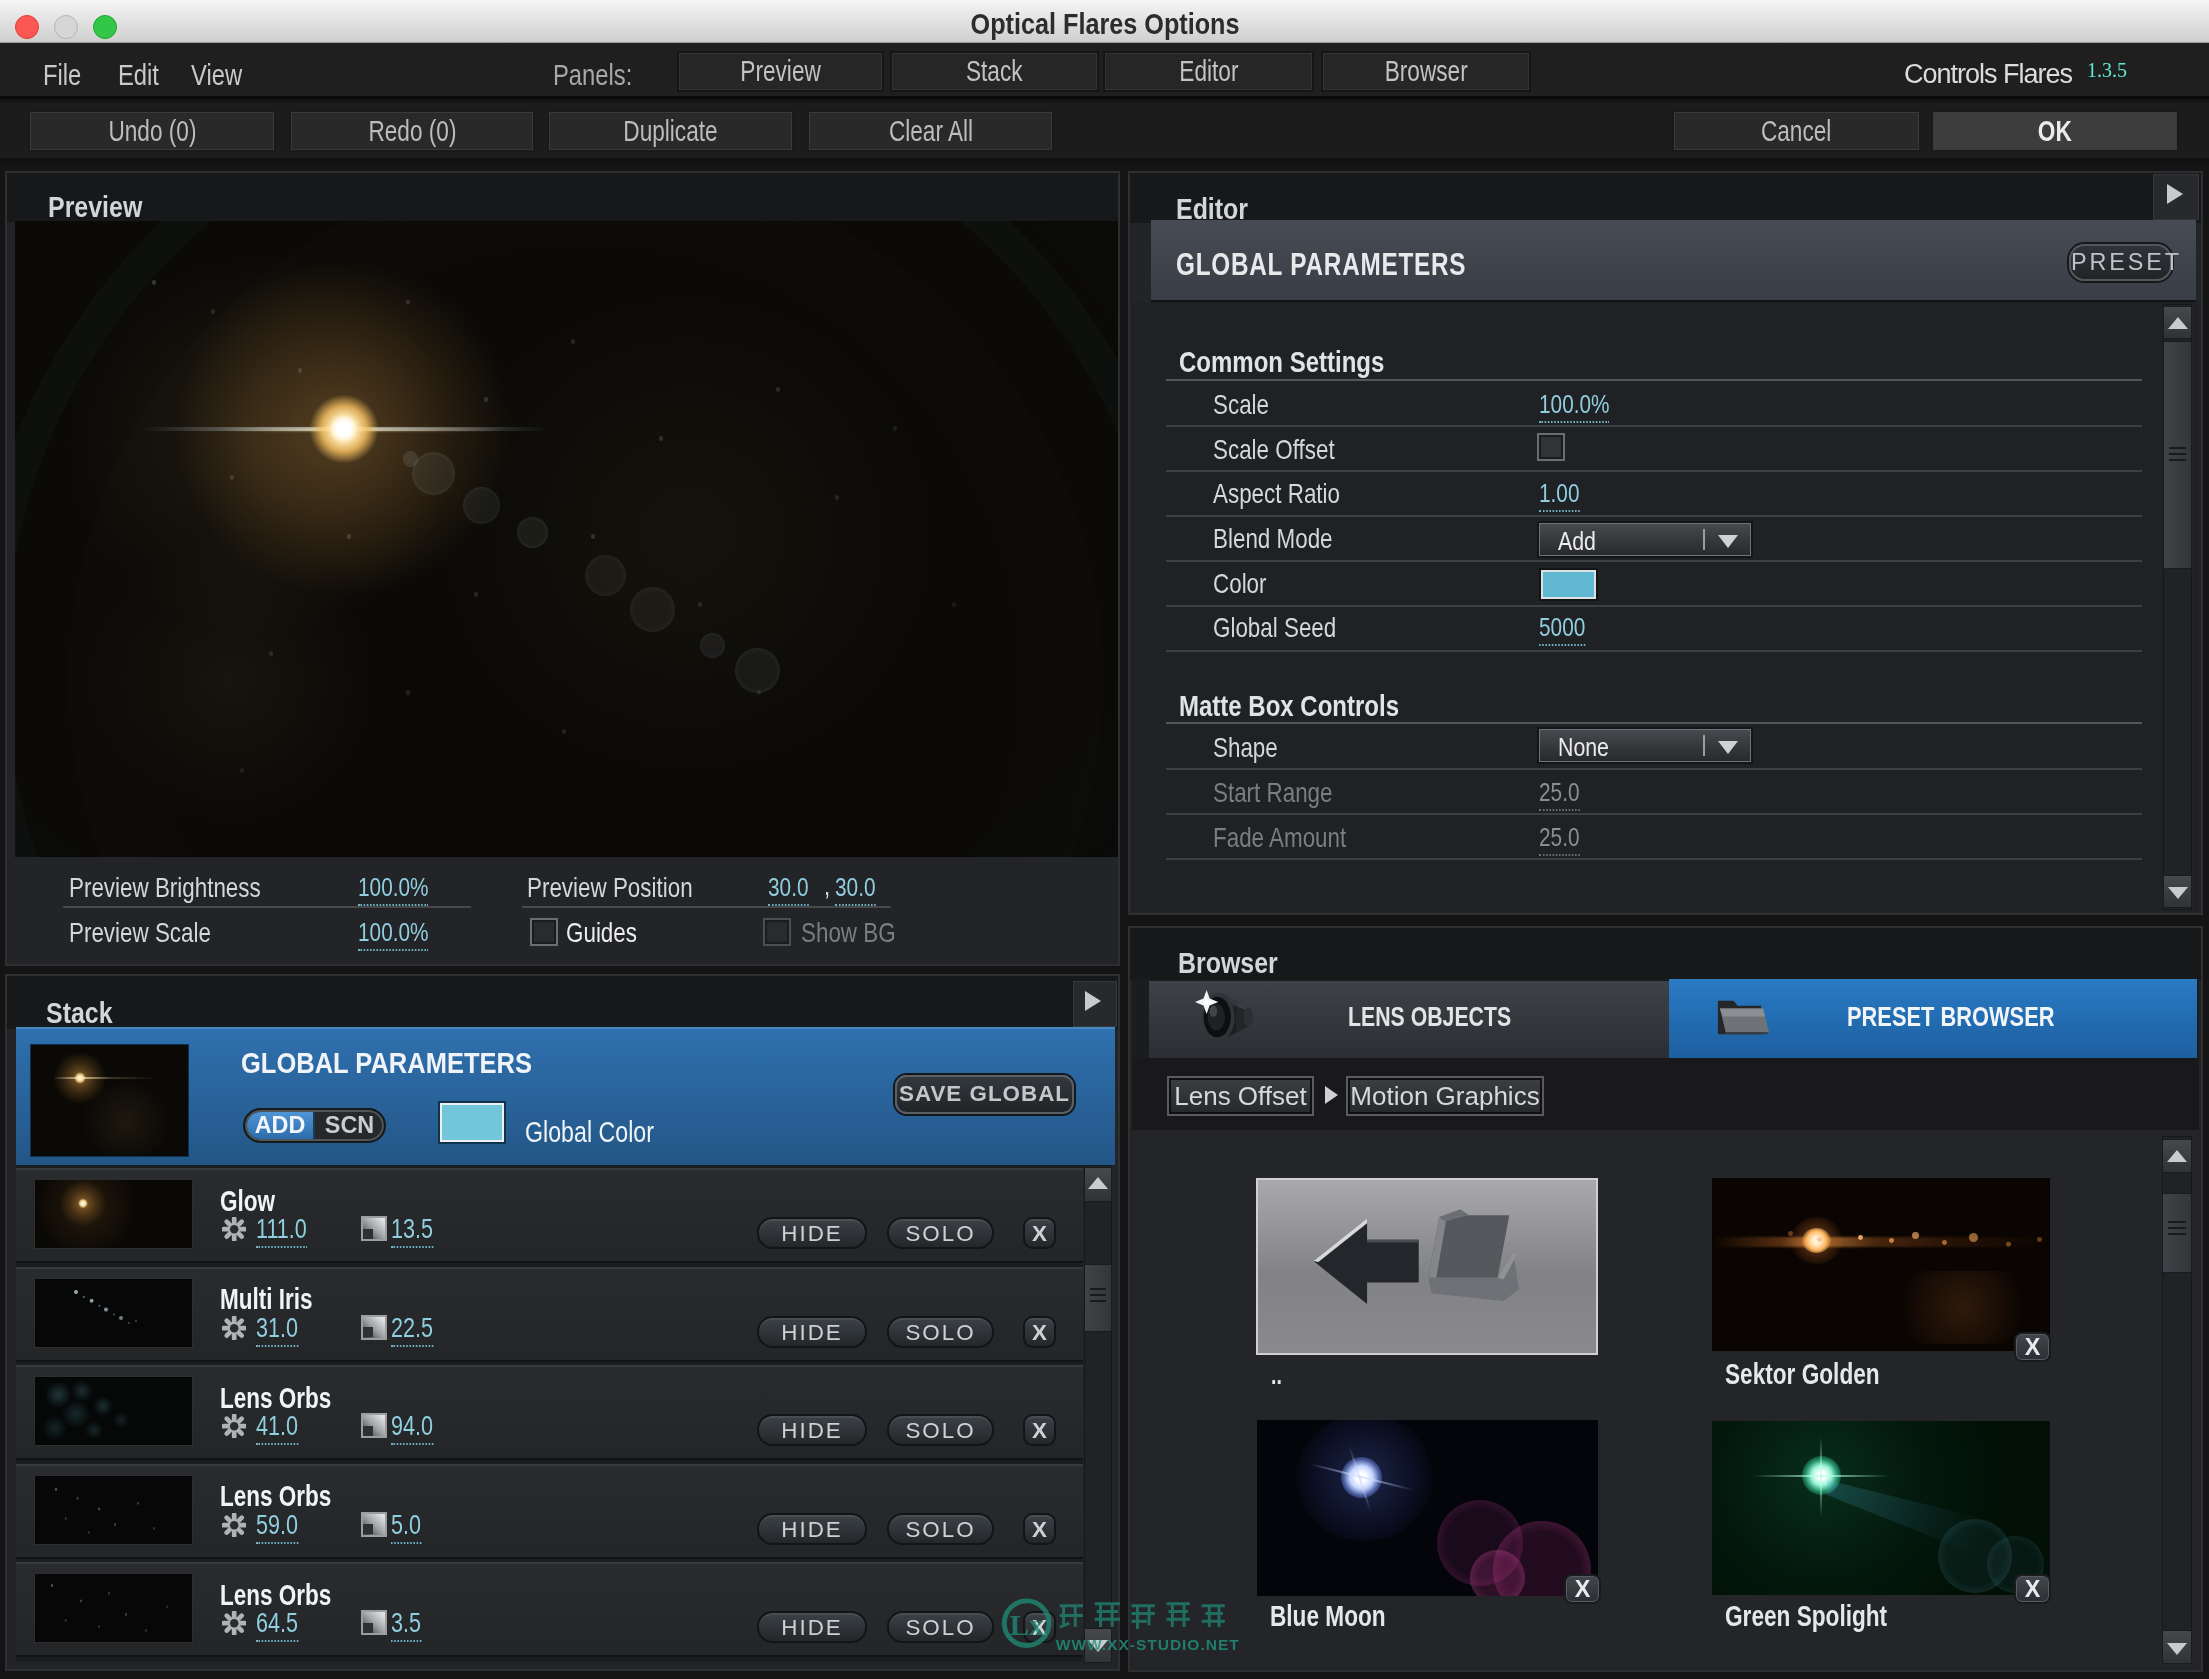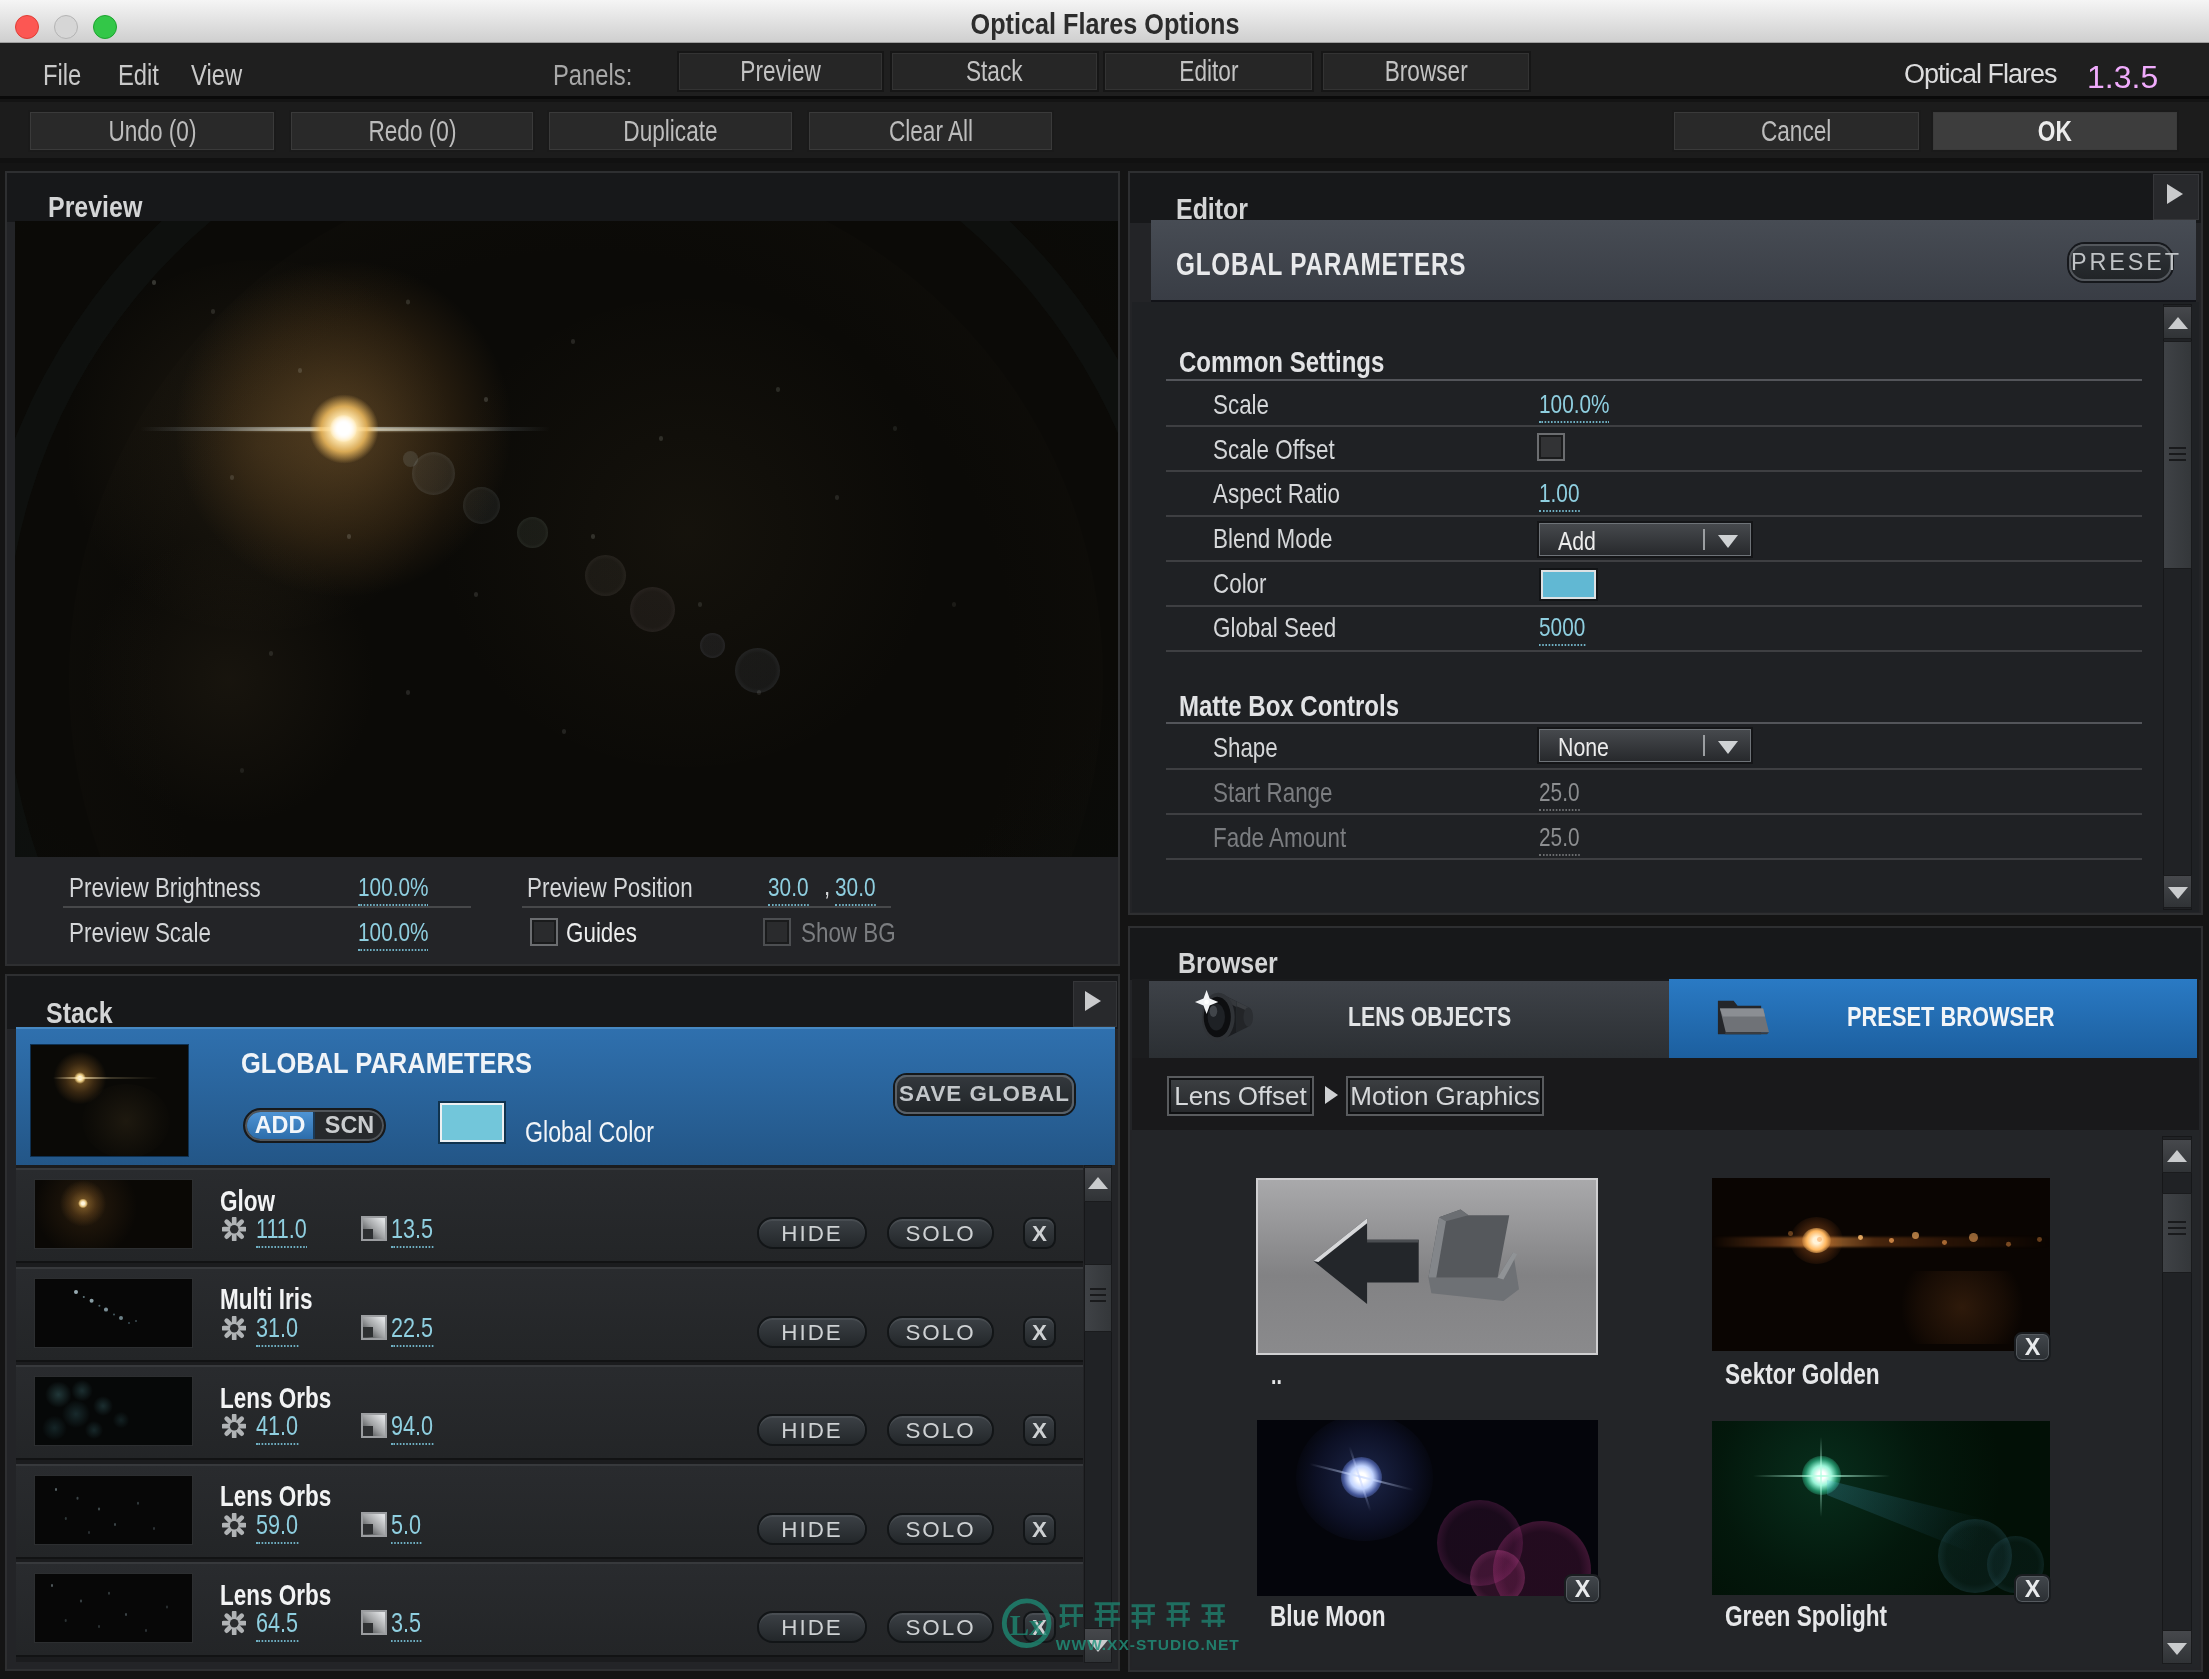--- a/index.html
+++ b/index.html
@@ -53,22 +53,22 @@
 
 <div class="abs" id="menubar"></div>
 <div class="abs menutxt" style="left:43px;top:59px;">File</div>
 <div class="abs menutxt" style="left:118px;top:59px;">Edit</div>
 <div class="abs menutxt" style="left:191px;top:59px;">View</div>
 <div class="abs menutxt" style="left:553px;top:59px;color:#a8a8a8;">Panels:</div>
 <div class="abs panelbtn" style="left:677px;top:51px;width:207px;"><span class="t">Preview</span></div>
 <div class="abs panelbtn" style="left:890px;top:51px;width:209px;"><span class="t">Stack</span></div>
 <div class="abs panelbtn" style="left:1103px;top:51px;width:211px;"><span class="t">Editor</span></div>
 <div class="abs panelbtn" style="left:1321px;top:51px;width:210px;"><span class="t">Browser</span></div>
-<div class="abs" style="left:1904px;top:59px;font-size:27px;letter-spacing:-1px;color:#dcdcdd;white-space:nowrap;">Optical Flares</div>
-<div class="abs" style="left:2087px;top:59px;font-size:32px;color:#f0abfc;">1.3.5</div>
+<div class="abs" style="left:1904px;top:59px;font-size:27px;letter-spacing:-1px;color:#dcdcdd;white-space:nowrap;">Controls Flares</div>
+<div class="abs" style="left:2087px;top:59px;font-size:20px;color:#5eead4;font-family:Liberation Serif, serif;">1.3.5</div>
 
 <div class="abs" id="toolbar"></div>
 <div class="abs toolbtn" style="left:28px;top:110px;width:248px;"><span class="t">Undo (0)</span></div>
 <div class="abs toolbtn" style="left:289px;top:110px;width:246px;"><span class="t">Redo (0)</span></div>
 <div class="abs toolbtn" style="left:547px;top:110px;width:247px;"><span class="t">Duplicate</span></div>
 <div class="abs toolbtn" style="left:807px;top:110px;width:247px;"><span class="t">Clear All</span></div>
 <div class="abs toolbtn" style="left:1672px;top:110px;width:249px;"><span class="t">Cancel</span></div>
 <div class="abs toolbtn" style="left:1931px;top:110px;width:248px;background:#3d3d3d;color:#ececec;font-weight:bold;"><span class="t">OK</span></div>
 
 <div class="abs panel" id="previewpanel" style="left:4.9px;top:171px;width:1115px;height:795px;background:linear-gradient(#17181a 49px,#232427 49px);"></div>

